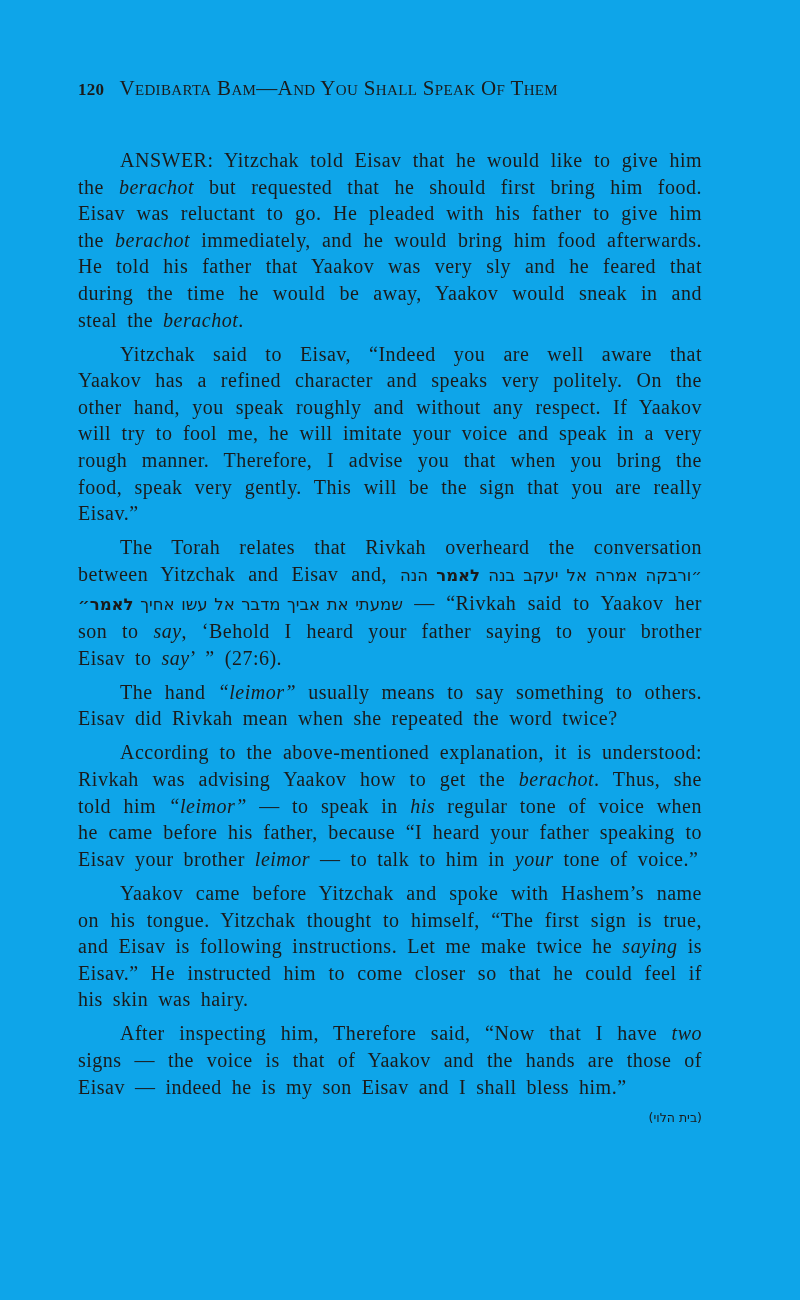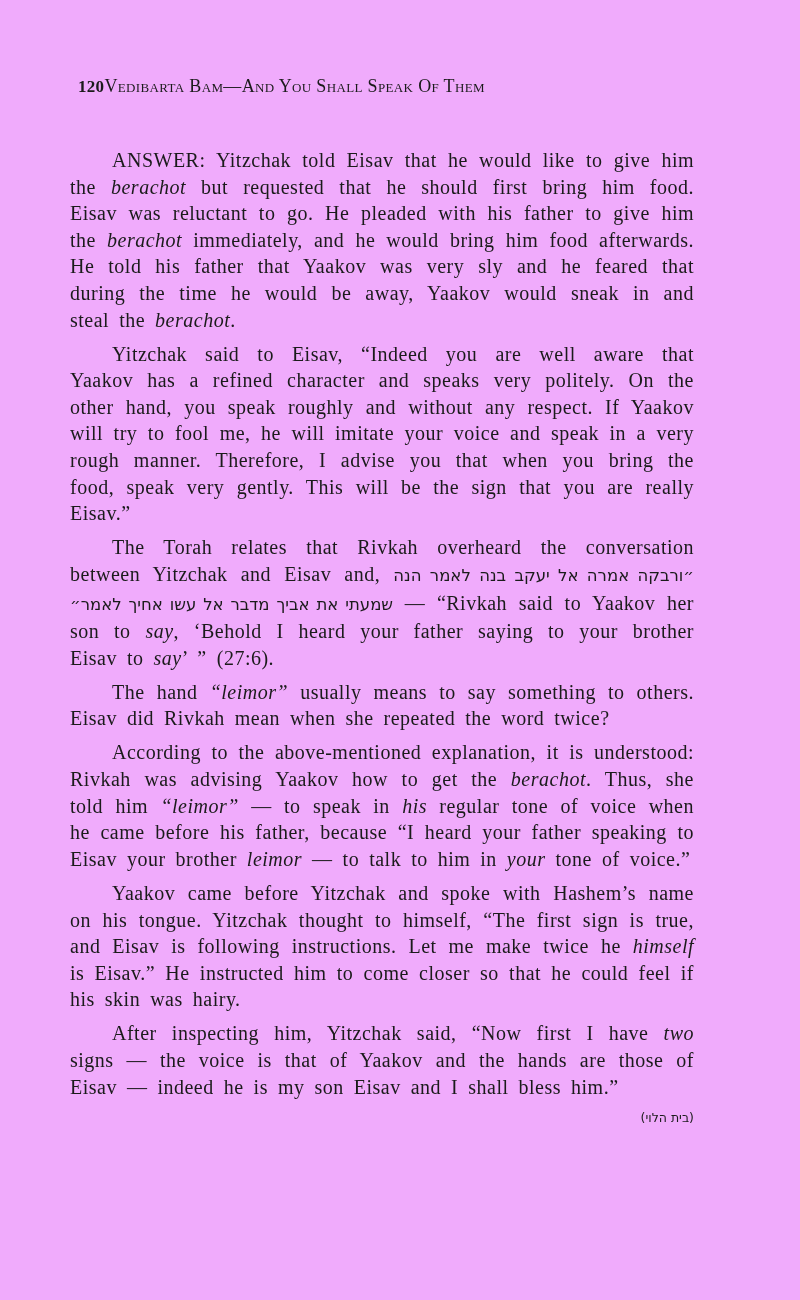--- a/index.html
+++ b/index.html
@@ -4,63 +4,64 @@
 <style>
   html, body { margin: 0; padding: 0; }
   body {
     width: 800px; height: 1300px;
     background: #ffffff;
     font-family: "Liberation Serif", serif;
   }
   .page {
     position: relative;
     width: 800px; height: 1300px;
-    background: #f0abfc;
+    background: #0ea5e9;
     color: #1b1b1b;
     overflow: hidden;
   }
   .header {
     position: absolute;
     left: 78px; top: 76px; width: 624px;
     display: flex;
     align-items: baseline;
     white-space: nowrap;
   }
   .page-number {
     font-size: 17px;
     font-weight: bold;
     letter-spacing: 0.3px;
   }
   .page-title {
-    font-size: 18px;
+    margin-left: 15px;
+    font-size: 21px;
     font-variant: small-caps;
     letter-spacing: 0.35px;
   }
   .content {
     position: absolute;
-    left: 70px; top: 147px; width: 624px;
+    left: 78px; top: 147px; width: 624px;
   }
   .content p {
     margin: 0 0 7.5px 0;
     font-size: 20px;
     line-height: 26.6px;
     text-align: justify;
     text-indent: 42px;
     letter-spacing: 0.5px;
     word-spacing: 4.5px;
   }
   .n { font-style: normal; }
   .i { font-style: italic; }
   .he, .heb {
     font-family: "DejaVu Sans", sans-serif;
     font-size: 16.5px;
     letter-spacing: 0;
     word-spacing: 0;
   }
-  .heb { font-weight: normal; }
+  .heb { font-weight: bold; }
   .attribution {
     text-align: right;
     margin-top: 1px;
   }
   .attribution span {
     font-family: "DejaVu Sans", sans-serif;
     font-size: 12.5px;
     color: #1b1b1b;
     margin-top: 16px;
   }
@@ -73,20 +74,20 @@
     <span class="page-number">120</span>
     <span class="page-title">Vedibarta Bam—And You Shall Speak Of Them</span>
   </div>
   <div class="content">
     <div id="paragraphs">
         <p><span class="n">ANSWER: Yitzchak told Eisav that he would like to give him the </span><span class="i">berachot</span><span class="n"> but requested that he should first bring him food. Eisav was reluctant to go. He pleaded with his father to give him the </span><span class="i">berachot</span><span class="n"> immediately, and he would bring him food afterwards. He told his father that Yaakov was very sly and he feared that during the time he would be away, Yaakov would sneak in and steal the </span><span class="i">berachot</span><span class="n">.</span></p>
         <p><span class="n">Yitzchak said to Eisav, “Indeed you are well aware that Yaakov has a refined character and speaks very politely. On the other hand, you speak roughly and without any respect. If Yaakov will try to fool me, he will imitate your voice and speak in a very rough manner. Therefore, I advise you that when you bring the food, speak very gently. This will be the sign that you are really Eisav.”</span></p>
         <p><span class="n">The Torah relates that Rivkah overheard the conversation between Yitzchak and Eisav and, </span><span class="he">״ורבקה אמרה אל יעקב בנה </span><span class="heb">לאמר</span><span class="he"> הנה שמעתי את אביך מדבר אל עשו אחיך </span><span class="heb">לאמר״</span><span class="n"> — “Rivkah said to Yaakov her son to </span><span class="i">say</span><span class="n">, ‘Behold I heard your father saying to your brother Eisav to </span><span class="i">say</span><span class="n">’ ” (27:6).</span></p>
         <p><span class="n">The hand </span><span class="i">“leimor”</span><span class="n"> usually means to say something to others. Eisav did Rivkah mean when she repeated the word twice?</span></p>
         <p><span class="n">According to the above-mentioned explanation, it is understood: Rivkah was advising Yaakov how to get the </span><span class="i">berachot</span><span class="n">. Thus, she told him </span><span class="i">“leimor”</span><span class="n"> — to speak in </span><span class="i">his</span><span class="n"> regular tone of voice when he came before his father, because “I heard your father speaking to Eisav your brother </span><span class="i">leimor</span><span class="n"> — to talk to him in </span><span class="i">your</span><span class="n"> tone of voice.”</span></p>
-        <p><span class="n">Yaakov came before Yitzchak and spoke with Hashem’s name on his tongue. Yitzchak thought to himself, “The first sign is true, and Eisav is following instructions. Let me make twice he </span><span class="i">himself</span><span class="n"> is Eisav.” He instructed him to come closer so that he could feel if his skin was hairy.</span></p>
-        <p><span class="n">After inspecting him, Yitzchak said, “Now first I have </span><span class="i">two</span><span class="n"> signs — the voice is that of Yaakov and the hands are those of Eisav — indeed he is my son Eisav and I shall bless him.”</span></p>
+        <p><span class="n">Yaakov came before Yitzchak and spoke with Hashem’s name on his tongue. Yitzchak thought to himself, “The first sign is true, and Eisav is following instructions. Let me make twice he </span><span class="i">saying</span><span class="n"> is Eisav.” He instructed him to come closer so that he could feel if his skin was hairy.</span></p>
+        <p><span class="n">After inspecting him, Therefore said, “Now that I have </span><span class="i">two</span><span class="n"> signs — the voice is that of Yaakov and the hands are those of Eisav — indeed he is my son Eisav and I shall bless him.”</span></p>
       </div>
     <div class="attribution">
       <span dir="rtl">(בית הלוי)</span>
     </div>
   </div>
 </div>
 
 </body></html>

